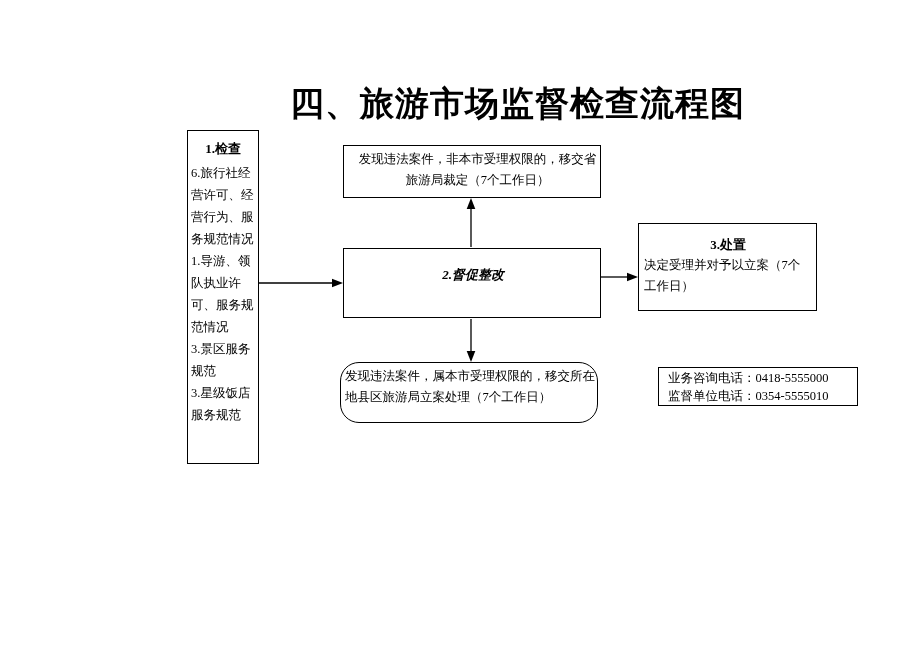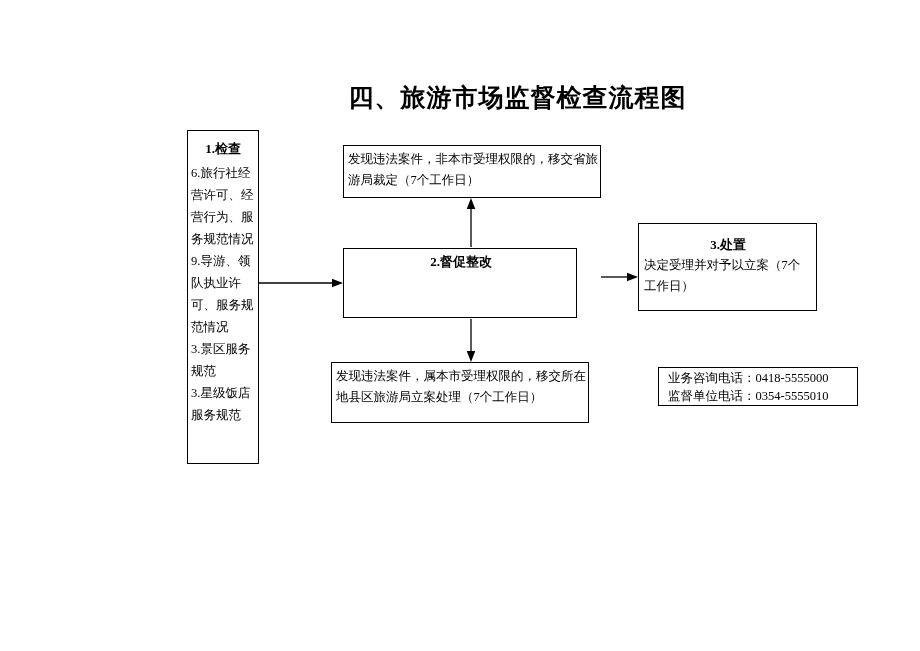--- a/index.html
+++ b/index.html
@@ -3,33 +3,33 @@
 <meta charset="utf-8">
 <style>
   html,body { margin:0; padding:0; background:#ffffff; }
   .page {
     position:relative; width:920px; height:651px; background:#ffffff;
     font-family:"Liberation Serif","DejaVu Serif",serif; color:#000;
     overflow:hidden;
   }
   .title {
     position:absolute; left:115px; top:81px; width:805px;
-    text-align:center; font-size:25px; font-weight:bold; letter-spacing:1px;
+    text-align:center; font-size:34px; font-weight:bold; letter-spacing:1px;
   }
   .box {
     position:absolute; border:1px solid #000; background:#fff;
     box-sizing:border-box; font-size:12.5px;
   }
   .heading { text-align:center; font-weight:bold; font-size:13px; }
 
   .box-check   { left:187px; top:130px; width:72px;  height:334px; padding:7px 3px 0 3px; line-height:22px; }
   .box-check .heading { margin-bottom:2px; }
-  .box-top     { left:343px; top:145px; width:258px; height:53px;  padding:3px 2px 0 4px; line-height:21px; }
-  .box-rectify { left:343px; top:248px; width:234px; height:70px;  padding:2px 2px 0 4px; line-height:21px; }
-  .box-bottom  { left:331px; top:362px; width:258px; height:61px;  padding:3px 2px 0 4px; line-height:21px; }
+  .box-top     { left:343px; top:145px; width:258px; height:53px;  padding:3px 2px 0 13px; line-height:21px;text-align:center; }
+  .box-rectify { left:343px; top:248px; width:258px; height:70px;  padding:15px 2px 0 4px; line-height:21px;font-style:italic; }
+  .box-bottom  { left:340px; top:362px; width:258px; height:61px;  padding:3px 2px 0 4px; line-height:21px;border-radius:19px; }
   .box-dispose { left:638px; top:223px; width:179px; height:88px;  padding:10px 4px 0 5px; line-height:21px; }
   .box-phone   { left:658px; top:367px; width:200px; height:39px;  padding:1px 0 0 9px;  line-height:18px; }
 
   .arrows { position:absolute; left:0; top:0; width:920px; height:651px; pointer-events:none; }
   .arrows line { stroke:#000; stroke-width:1.3; }
   .arrows polygon { fill:#000; }
 </style>
 </head>
 <body>
 
@@ -52,21 +52,21 @@
     </g>
     <g>
       <line x1="601" y1="277" x2="628" y2="277"></line>
       <polygon points="638,277 627,272.7 627,281.3"></polygon>
     </g>
   </svg>
 
   <div class="box box-check">
     <div class="heading">1.检查</div>
     <div>6.旅行社经营许可、经营行为、服务规范情况</div>
-    <div>9.导游、领队执业许可、服务规范情况</div>
+    <div>1.导游、领队执业许可、服务规范情况</div>
     <div>3.景区服务规范</div>
     <div>3.星级饭店服务规范</div>
   </div>
 
   <div class="box box-top">
     <div>发现违法案件，非本市受理权限的，移交省旅游局裁定（7个工作日）</div>
   </div>
 
   <div class="box box-rectify">
     <div class="heading">2.督促整改</div>

